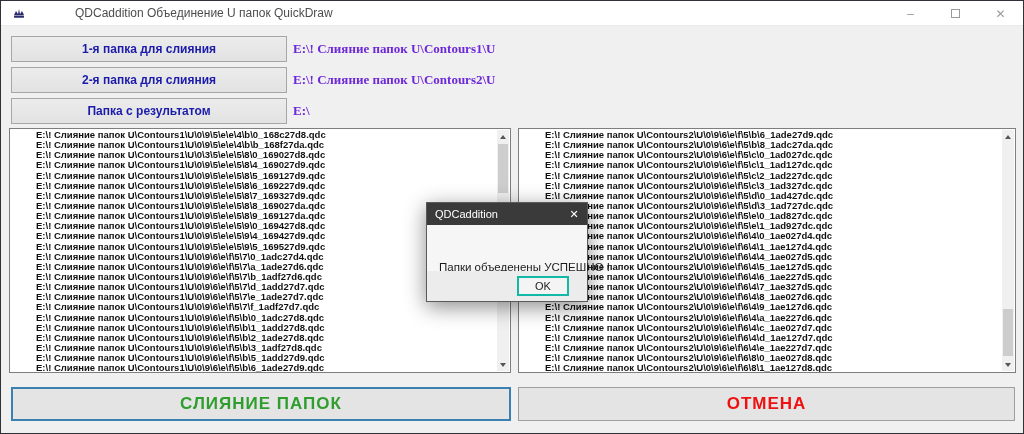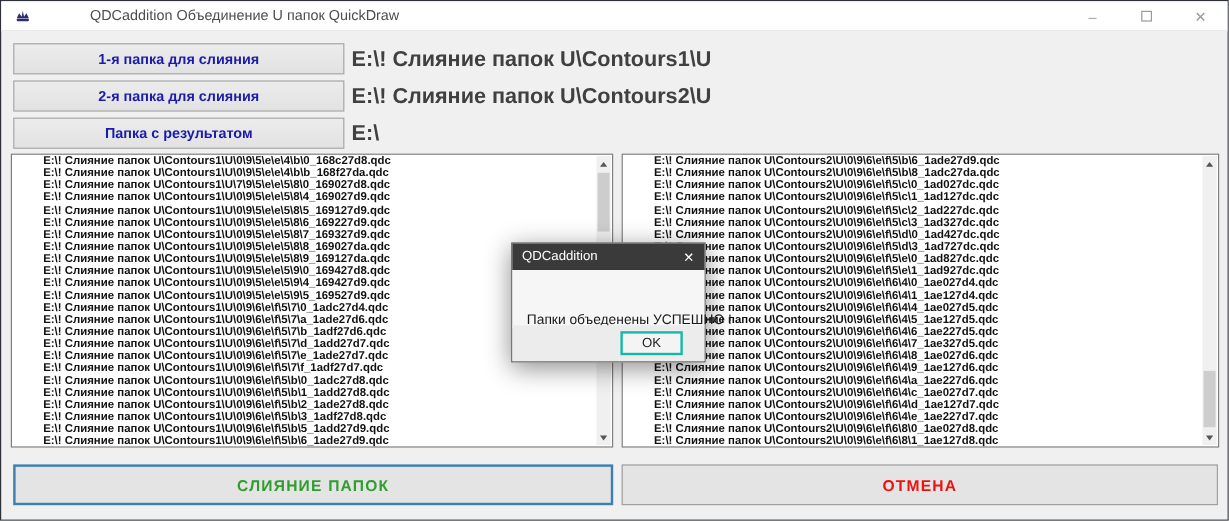--- a/index.html
+++ b/index.html
@@ -25,21 +25,21 @@
   
   .picker-btn {
     position:absolute; left:10px; width:276px; height:26px;
     background:linear-gradient(#ececec,#e2e2e2); border:1px solid #a6a6a6;
     color:#1b1bab; font-weight:bold; font-size:12px; text-align:center;
     font-family:"Liberation Sans", sans-serif;
     display:flex; align-items:center; justify-content:center;
   }
   .picker-path {
     position:absolute; left:292px; height:26px; display:flex; align-items:center;
-    color:#404040; font-weight:bold; font-size:18px; white-space:nowrap;
+    color:#6d28d9; font-weight:bold; font-size:13px; white-space:nowrap;font-family:Liberation Serif, serif;
   }
 
   
   .listbox {
     position:absolute; top:127px; height:245px; background:#ffffff;
     border:1px solid #7e7e7e; overflow:hidden;
   }
   .listbox.left  { left:8px;   width:502px; }
   .listbox.right { left:517px; width:498px; }
   .list-rows { position:absolute; left:2px; top:1px; right:14px; bottom:0; overflow:hidden; }
@@ -56,21 +56,21 @@
   .tri-up   { width:0; height:0; border-left:3.5px solid transparent; border-right:3.5px solid transparent; border-bottom:4.5px solid #555; }
   .tri-down { width:0; height:0; border-left:3.5px solid transparent; border-right:3.5px solid transparent; border-top:4.5px solid #555; }
   .scroll-thumb { position:absolute; left:1px; width:10px; background:#cdcdcd; }
   .thumb-left  { top:14px; height:49px; }
   .thumb-right { top:179px; height:47px; }
 
   
   .action-btn {
     position:absolute; top:386px; height:34px;
     display:flex; align-items:center; justify-content:center;
-    font-weight:bold; font-size:13px; letter-spacing:1px;
+    font-weight:bold; font-size:17px; letter-spacing:1px;
     font-family:"Liberation Sans", sans-serif; background:#e4e4e4;
   }
   .merge  { left:10px;  width:500px; border:2px solid #3c7fb1; color:#2f9e2f; }
   .cancel { left:517px; width:497px; border:1px solid #9f9f9f; color:#ee1111; }
 
   
   .dialog {
     position:absolute; left:425px; top:201px; width:162px; height:100px;
     background:#f2f2f2; border:1px solid #5a5a5a;
     box-shadow:0 5px 20px rgba(0,0,0,.45); z-index:10;
@@ -119,21 +119,21 @@
   <button class="picker-btn" style="top:66px;">2-я папка для слияния</button>
   <span class="picker-path" style="top:66px;">E:\! Слияние папок U\Contours2\U</span>
 
   <button class="picker-btn" style="top:97px;">Папка с результатом</button>
   <span class="picker-path" style="top:97px;">E:\</span>
 
   <div class="listbox left">
     <div class="list-rows">
         <div class="list-row">E:\! Слияние папок U\Contours1\U\0\9\5\e\e\4\b\0_168c27d8.qdc</div>
         <div class="list-row">E:\! Слияние папок U\Contours1\U\0\9\5\e\e\4\b\b_168f27da.qdc</div>
-        <div class="list-row">E:\! Слияние папок U\Contours1\U\7\9\5\e\e\5\8\0_169027d8.qdc</div>
+        <div class="list-row">E:\! Слияние папок U\Contours1\U\0\3\5\e\e\5\8\0_169027d8.qdc</div>
         <div class="list-row">E:\! Слияние папок U\Contours1\U\0\9\5\e\e\5\8\4_169027d9.qdc</div>
         <div class="list-row">E:\! Слияние папок U\Contours1\U\0\9\5\e\e\5\8\5_169127d9.qdc</div>
         <div class="list-row">E:\! Слияние папок U\Contours1\U\0\9\5\e\e\5\8\6_169227d9.qdc</div>
         <div class="list-row">E:\! Слияние папок U\Contours1\U\0\9\5\e\e\5\8\7_169327d9.qdc</div>
         <div class="list-row">E:\! Слияние папок U\Contours1\U\0\9\5\e\e\5\8\8_169027da.qdc</div>
         <div class="list-row">E:\! Слияние папок U\Contours1\U\0\9\5\e\e\5\8\9_169127da.qdc</div>
         <div class="list-row">E:\! Слияние папок U\Contours1\U\0\9\5\e\e\5\9\0_169427d8.qdc</div>
         <div class="list-row">E:\! Слияние папок U\Contours1\U\0\9\5\e\e\5\9\4_169427d9.qdc</div>
         <div class="list-row">E:\! Слияние папок U\Contours1\U\0\9\5\e\e\5\9\5_169527d9.qdc</div>
         <div class="list-row">E:\! Слияние папок U\Contours1\U\0\9\6\e\f\5\7\0_1adc27d4.qdc</div>

